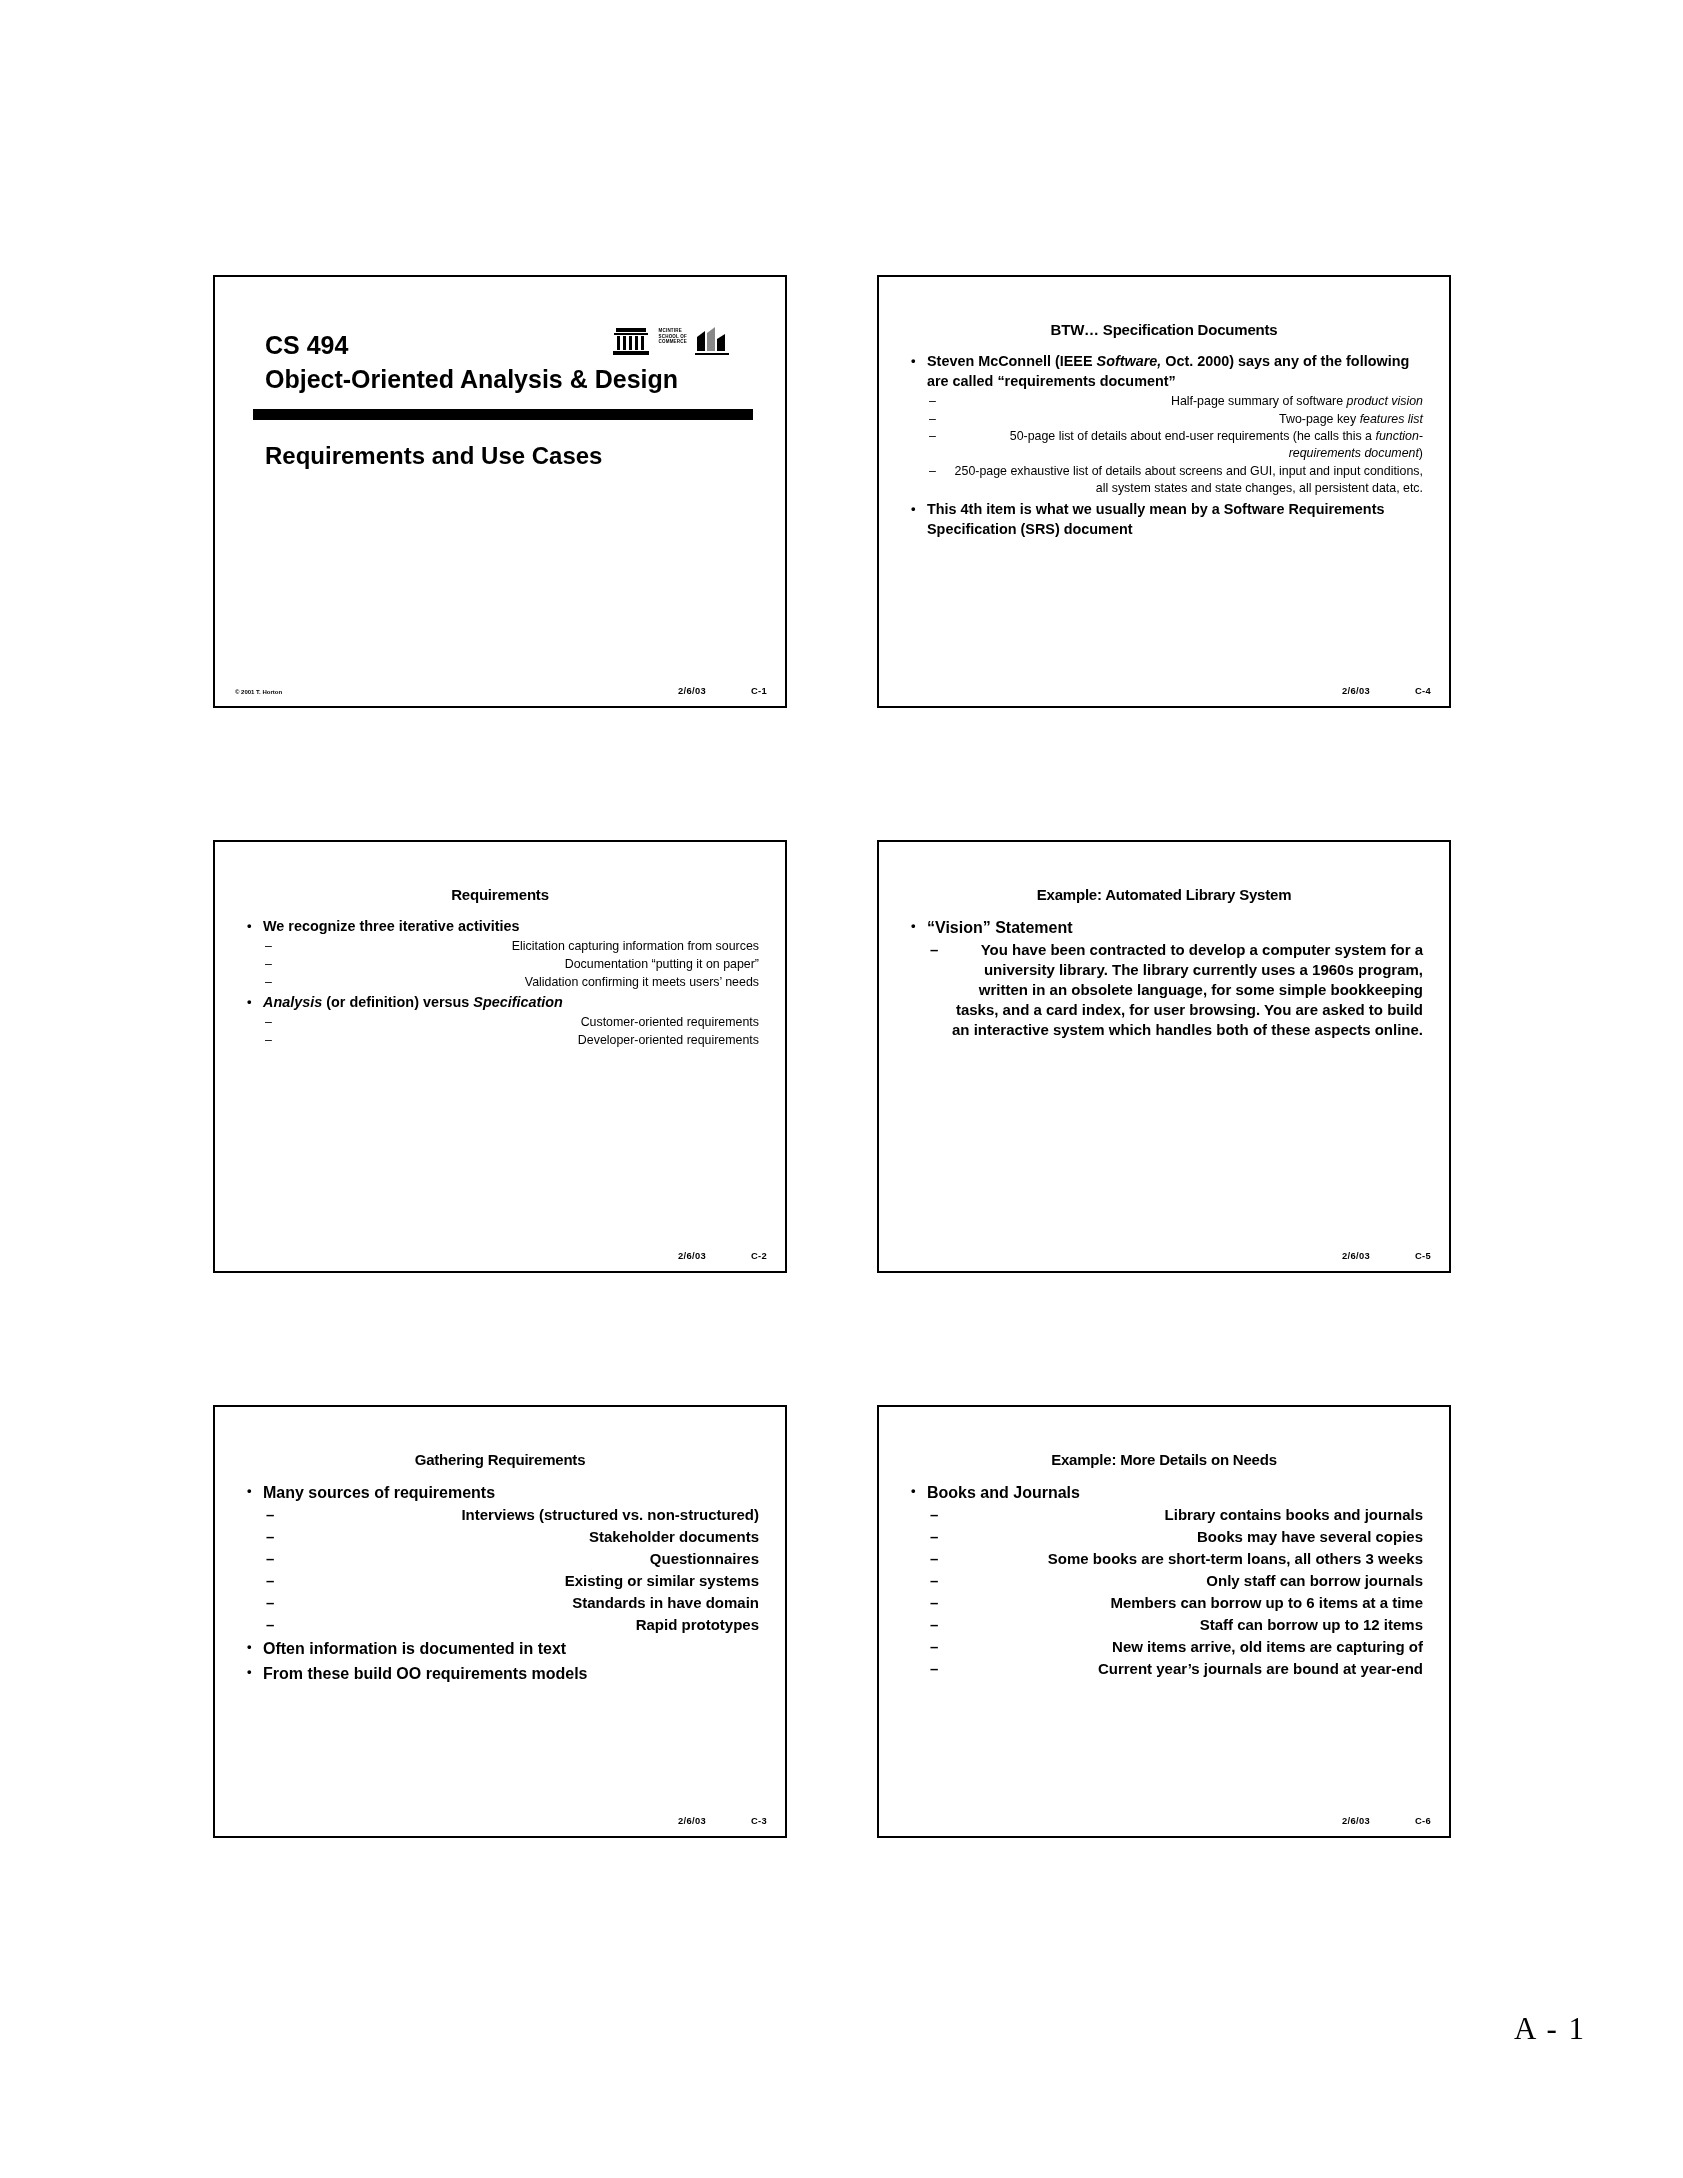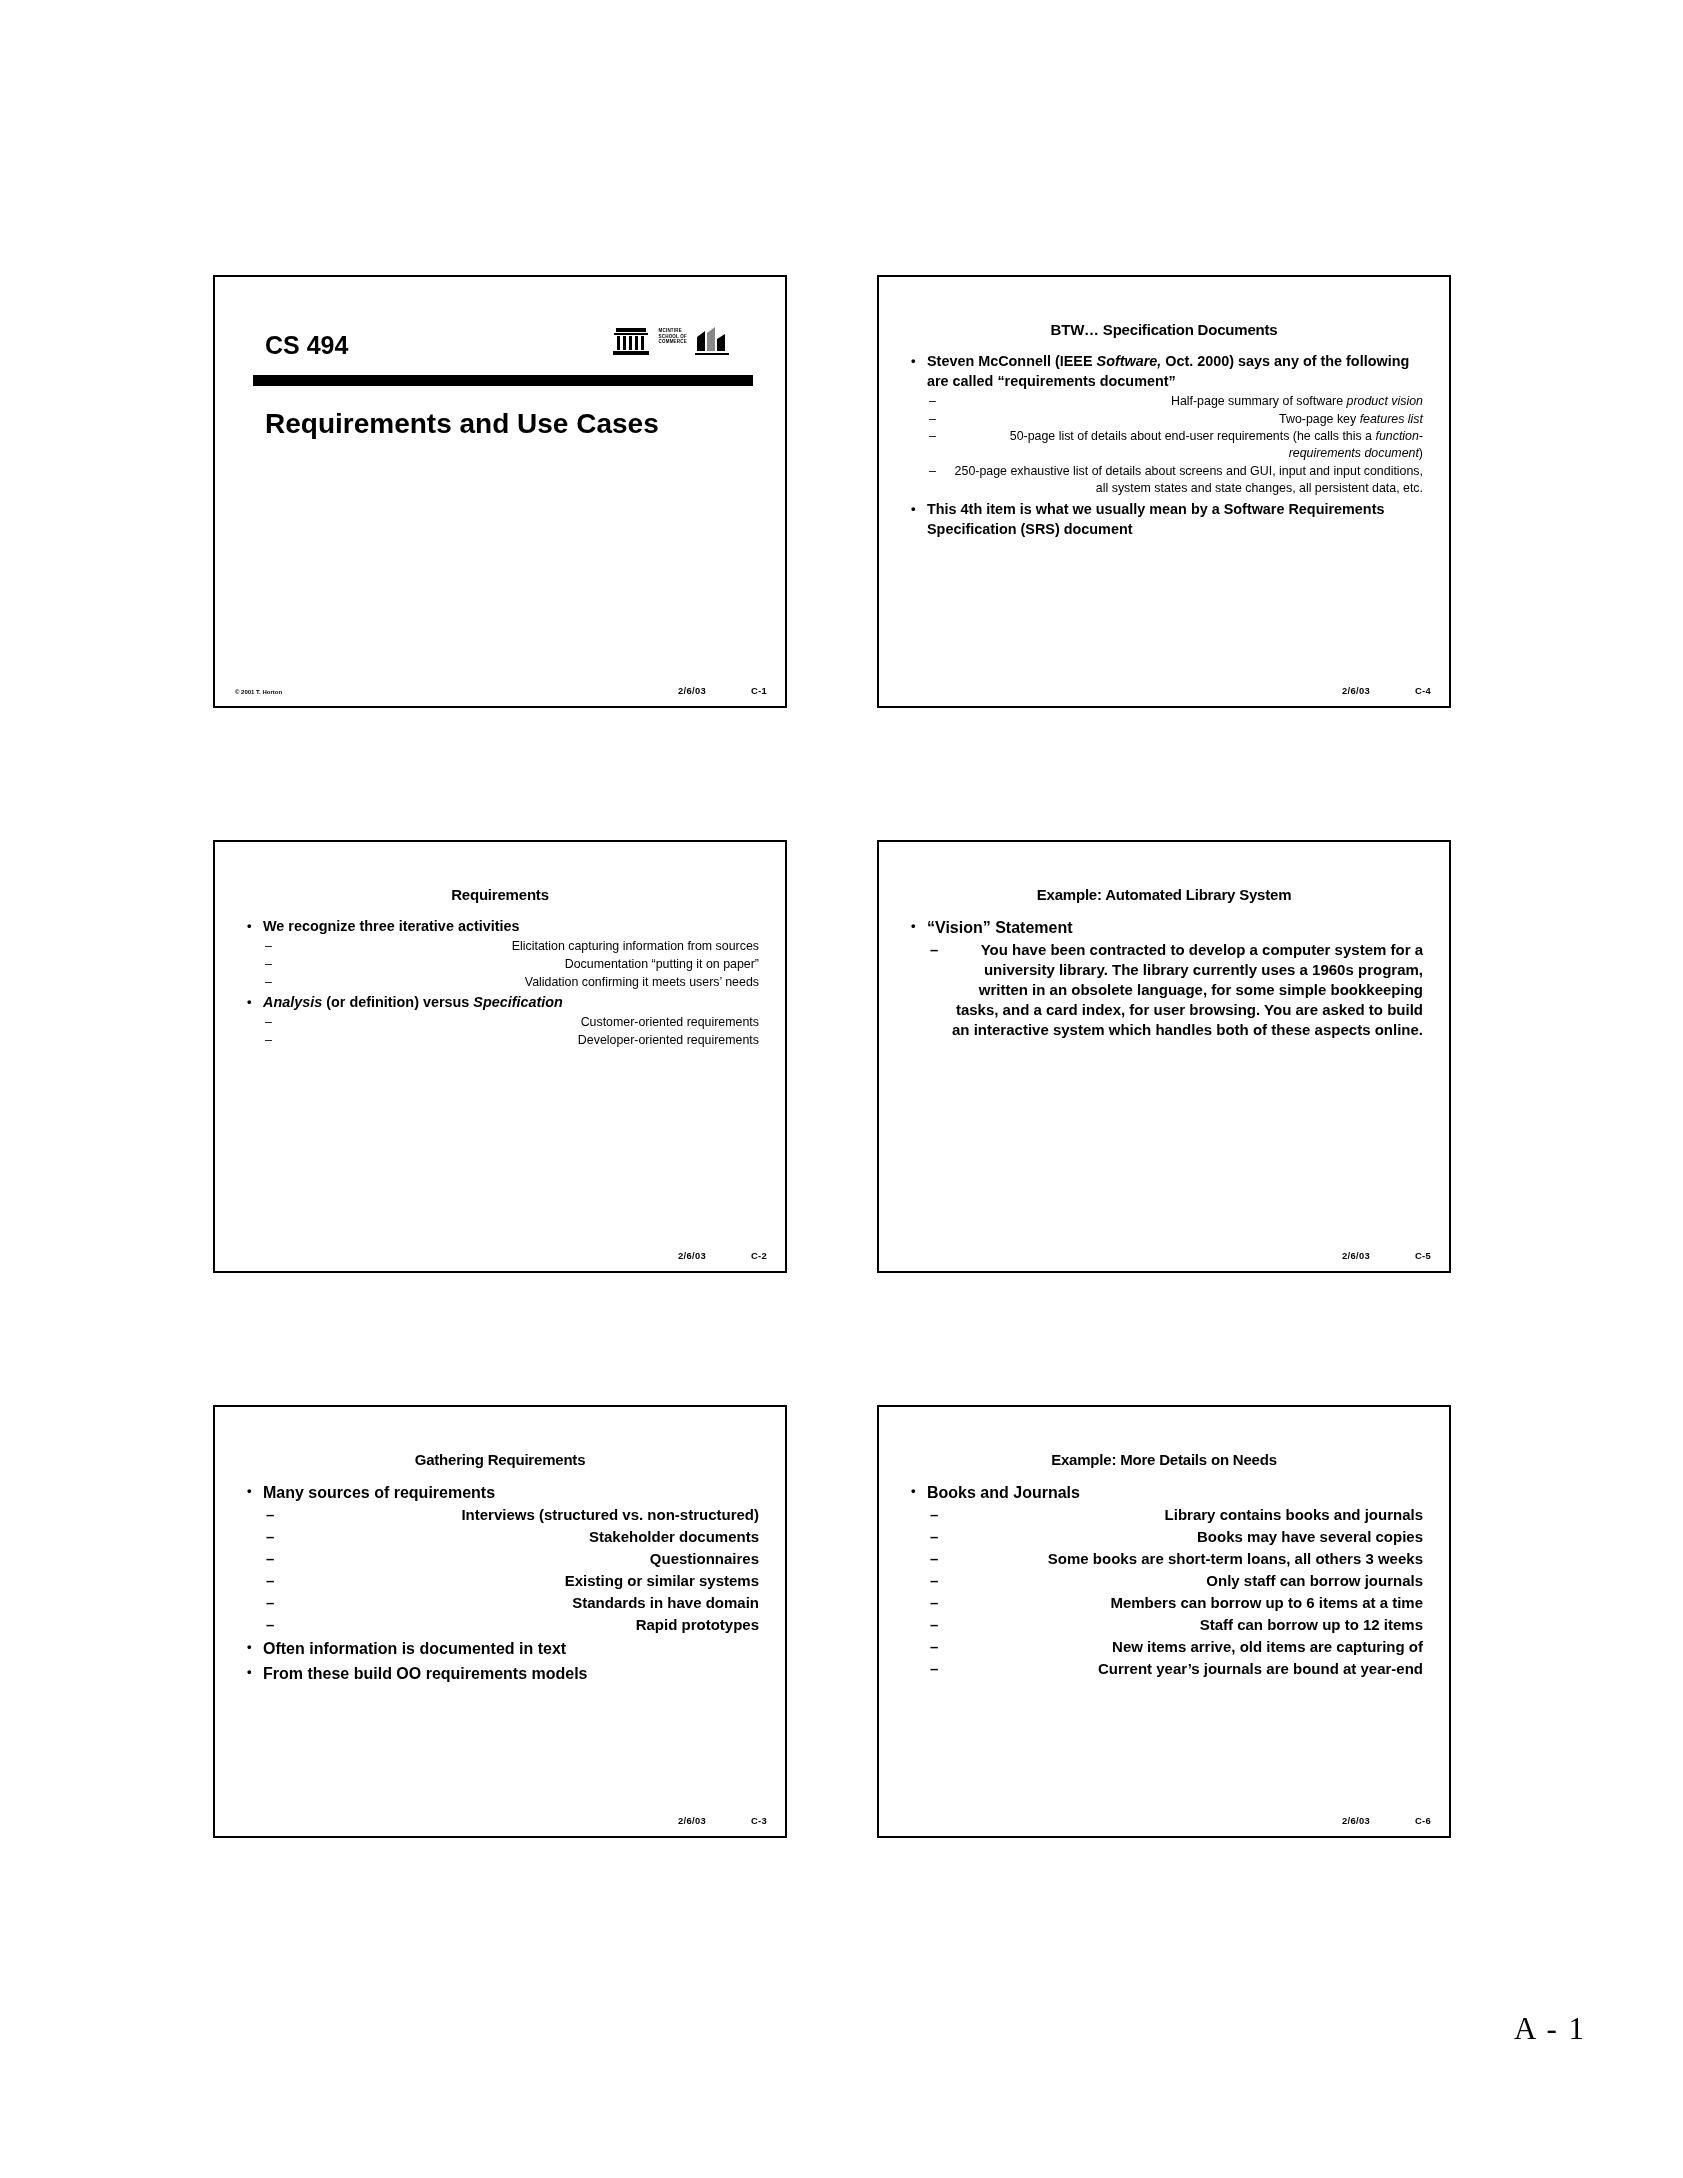--- a/index.html
+++ b/index.html
@@ -73,21 +73,21 @@
   }
   
   .title-slide .main-title {
     font-size: 25px;
     font-weight: bold;
     margin-left: 24px;
     margin-top: 34px;
     line-height: 1.35;
   }
   .title-slide .sub-title {
-    font-size: 28px;
+    font-size: 24px;
     font-weight: bold;
     margin-left: 24px;
     margin-top: 22px;
   }
   .rule {
     height: 11px;
     background: #000;
     margin: 12px 0 0 12px;
     width: 500px;
   }
@@ -211,20 +211,21 @@
                 <polygon points="2,26 10,26 10,6 2,12" fill="#000"></polygon>
                 <polygon points="12,26 20,26 20,2 12,8" fill="#888"></polygon>
                 <polygon points="22,26 30,26 30,9 22,14" fill="#000"></polygon>
                 <rect x="0" y="28" width="34" height="2" fill="#000"></rect>
               </svg>
             </span>
           </div>
 
           <div class="main-title">
             <div>CS 494</div>
+            <div>Object-Oriented Analysis &amp; Design</div>
           </div>
           <div class="rule"></div>
           <div class="sub-title">Requirements and Use Cases</div>
         </div>
         <div class="copyright">© 2001 T. Horton</div>
         <div class="footer">
           <span class="date">2/6/03</span><span class="num">C-1</span>
         </div>
       </div>
 

